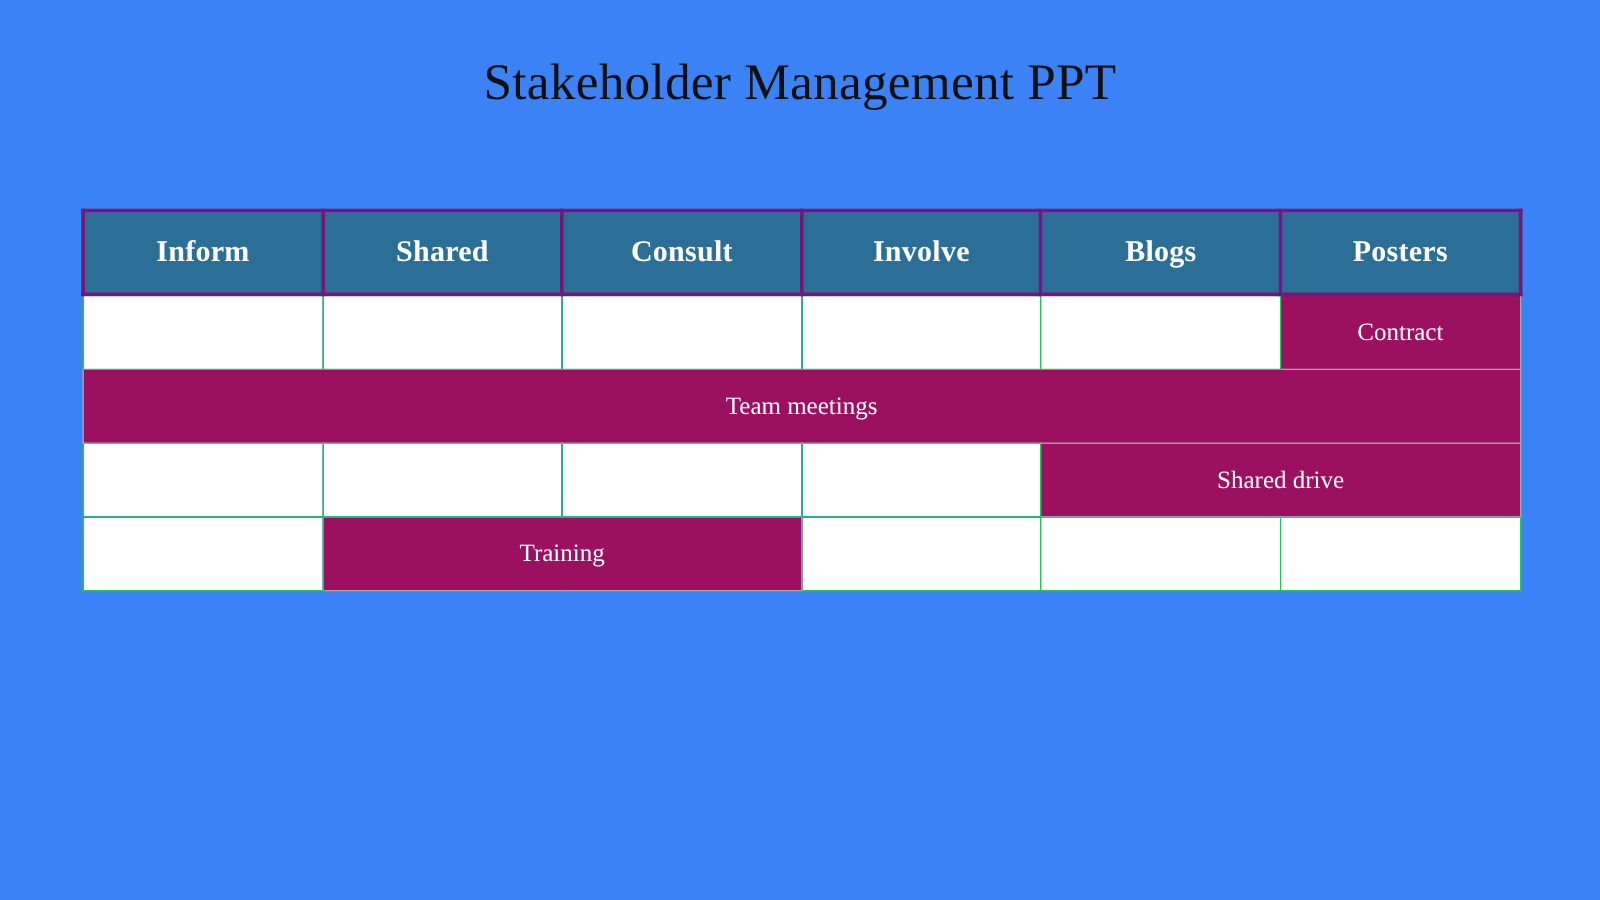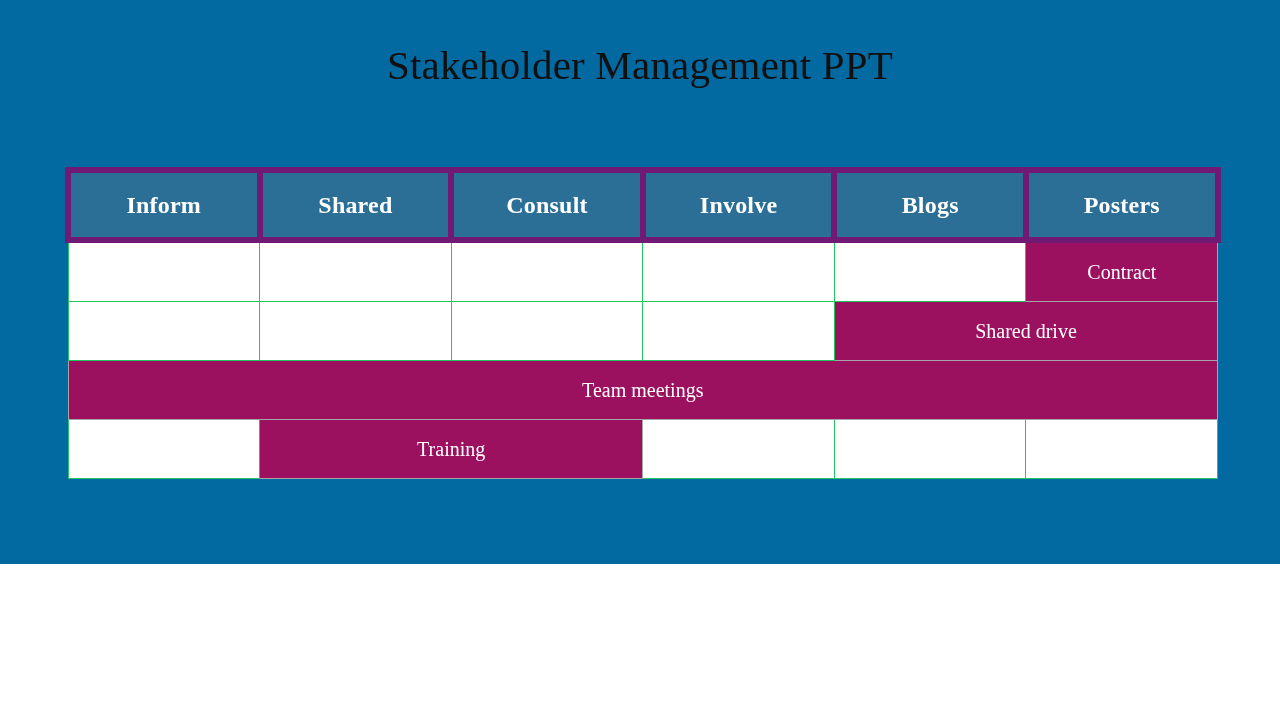--- a/index.html
+++ b/index.html
@@ -10,22 +10,22 @@
     width: 1280px;
     height: 720px;
     background: #ffffff;
     font-family: "Liberation Serif", "DejaVu Serif", serif;
     overflow: hidden;
   }
 
   .slide {
     position: relative;
     width: 1280px;
-    height: 564px;
-    background: #0369a1;
+    height: 720px;
+    background: #3b82f6;
   }
 
   .slide-title {
     position: absolute;
     left: 0;
     top: 40px;
     width: 1280px;
     text-align: center;
     font-family: "Liberation Serif", "DejaVu Serif", serif;
     font-size: 41px;
@@ -63,21 +63,21 @@
     font-weight: 400;
     overflow: hidden;
   }
 
   table.matrix thead th {
     height: 64px;
     background: #2b6f96;
     color: #ffffff;
     font-weight: 700;
     font-size: 24px;
-    border: 6px solid #701a75;
+    border: 3px solid #701a75;
     letter-spacing: 0.2px;
   }
 
   table.matrix tbody td {
     height: 58px;
     background: #ffffff;
     color: #222222;
     font-size: 20px;
   }
 
@@ -121,28 +121,28 @@
       <tbody id="matrix-body">
           <tr>
             <td class="empty"></td>
             <td class="empty"></td>
             <td class="empty"></td>
             <td class="empty"></td>
             <td class="empty"></td>
             <td class="fill" colspan="1">Contract</td>
           </tr>
           <tr>
+            <td class="fill" colspan="6">Team meetings</td>
+          </tr>
+          <tr>
             <td class="empty"></td>
             <td class="empty"></td>
             <td class="empty"></td>
             <td class="empty"></td>
             <td class="fill" colspan="2">Shared drive</td>
-          </tr>
-          <tr>
-            <td class="fill" colspan="6">Team meetings</td>
           </tr>
           <tr>
             <td class="empty"></td>
             <td class="fill" colspan="2">Training</td>
             <td class="empty"></td>
             <td class="empty"></td>
             <td class="empty"></td>
           </tr>
         </tbody>
     </table>

